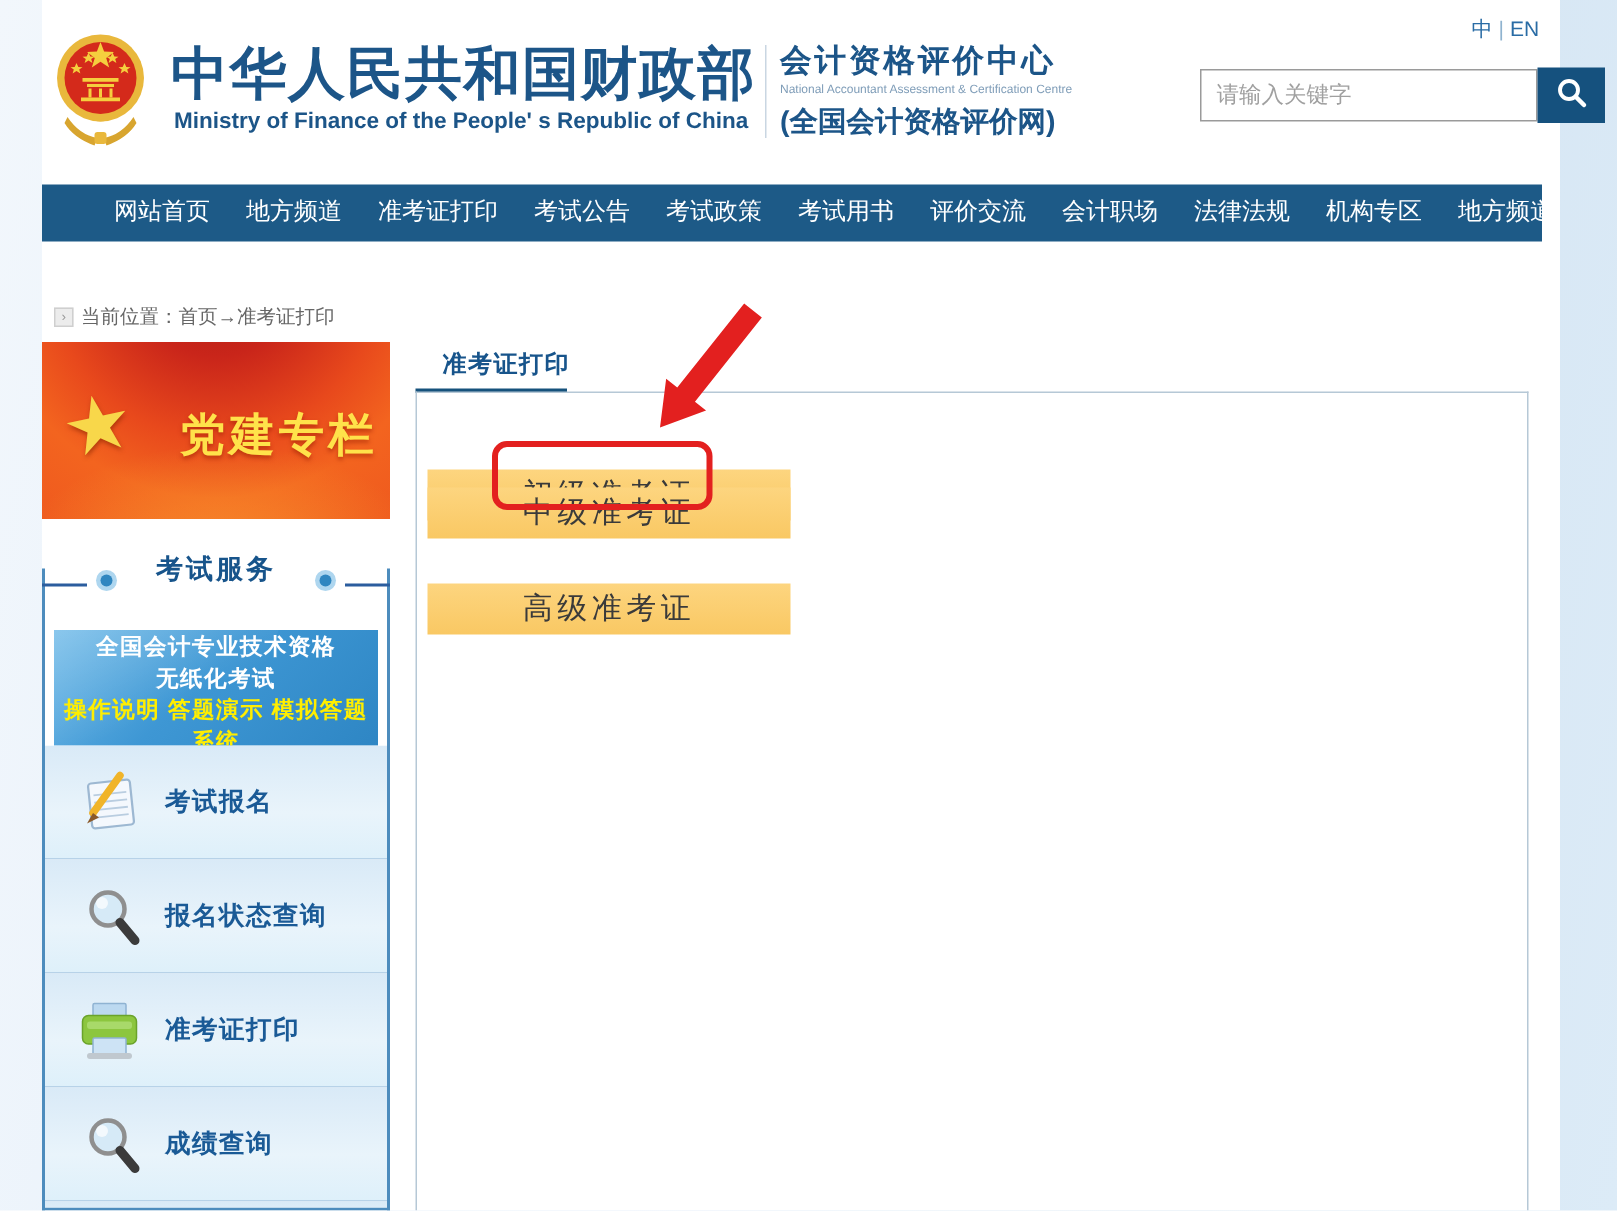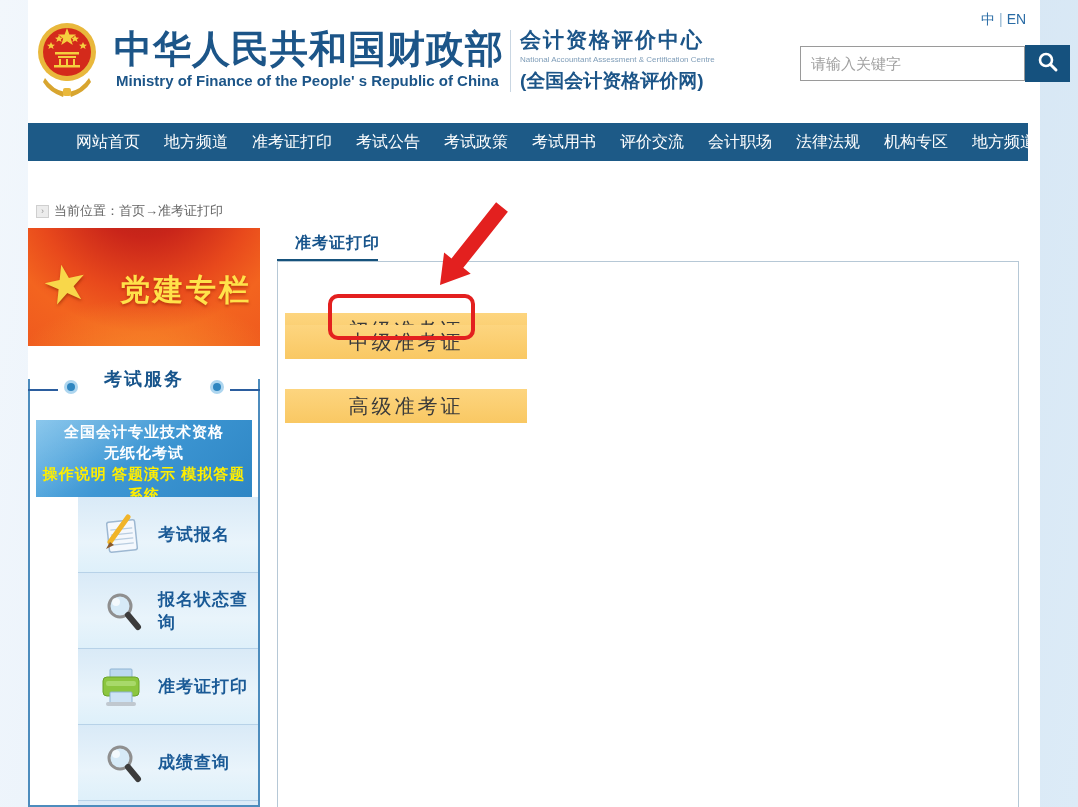--- a/index.html
+++ b/index.html
@@ -61,21 +61,21 @@
   .t-text { font-size:18px; font-weight:bold; color:#17548b; letter-spacing:2px; margin:0 8px; flex:1; text-align:center; }
 
   .exam-banner { position:absolute; left:8px; top:420px; width:216px; height:77px; cursor:pointer;
     background:linear-gradient(135deg,#6db9e8 0%,#3e97d4 45%,#2e86c4 100%); overflow:hidden;
     text-align:center; padding-top:1px; }
   .exam-banner .streak { position:absolute; left:-30px; top:-40px; width:160px; height:160px;
     background:linear-gradient(135deg, rgba(255,255,255,.35), rgba(255,255,255,0) 60%); transform:rotate(20deg); }
   .eb-line { font-size:15px; font-weight:bold; color:#ffffff; line-height:21px; letter-spacing:1px; position:relative; }
   .eb-line.yellow { color:#ffee00; }
 
-  .menu { position:absolute; left:2px; top:497px; width:228px; height:308px; overflow:hidden;padding-left:48px; }
+  .menu { position:absolute; left:2px; top:497px; width:228px; height:308px; overflow:hidden; }
   .menu-row { height:76px; border-bottom:1px solid #b7d2e8;
     background:linear-gradient(180deg,#d9eaf7 0%,#e9f4fb 60%,#def0fa 100%);
     display:flex; align-items:center; cursor:pointer; }
   .menu-icon { width:46px; height:46px; margin-left:20px; flex:none; }
   .menu-label { margin-left:14px; font-size:17px; font-weight:bold; color:#1a5a96; letter-spacing:1px; }
   .menu-row.filler { height:30px; cursor:default; }
 
   
   .panel { position:absolute; left:249px; top:261px; width:742px; height:546px;
     border:1px solid #b6c8d6; border-bottom:none; }

